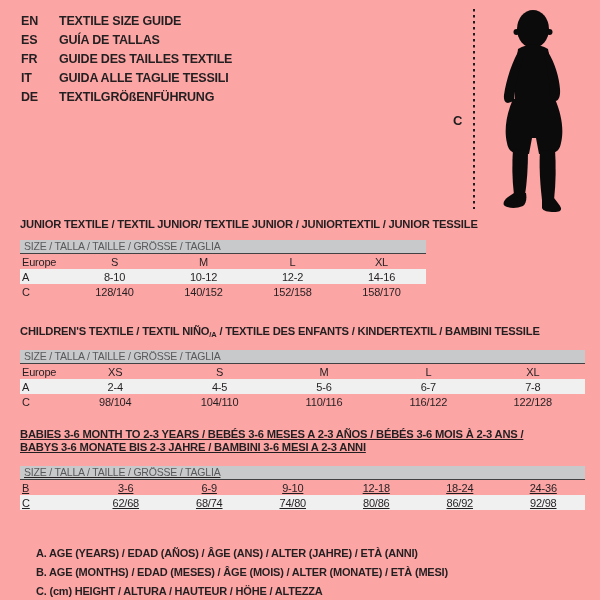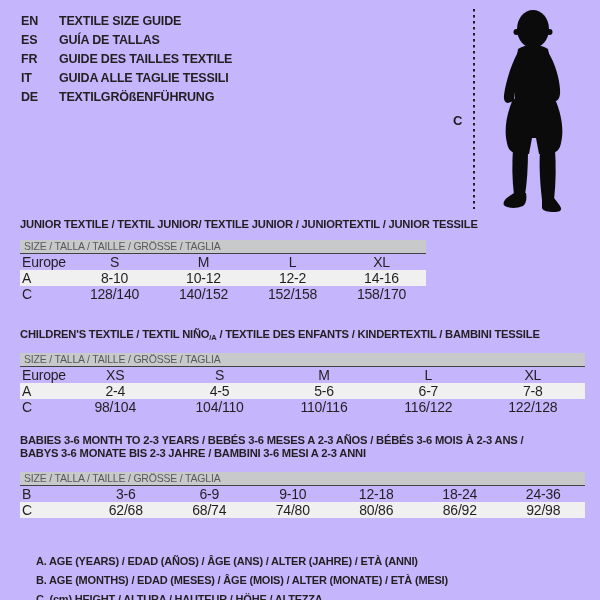--- a/index.html
+++ b/index.html
@@ -1,47 +1,47 @@
 <!DOCTYPE html>
 <html><head>
 <meta charset="utf-8">
 <title>Textile Size Guide</title>
 <style>
   * { margin:0; padding:0; box-sizing:border-box; }
   html,body { background:#ffffff; }
   body { width:600px; height:600px; font-family:"Liberation Sans", sans-serif; color:#231f20; letter-spacing:-0.2px; }
-  .page { position:relative; width:600px; height:600px; overflow:hidden; background:#c4b5fd; }
+  .page { position:relative; width:600px; height:600px; overflow:hidden; background:#fca5a5; }
 
   
   .lang-block { position:absolute; top:12px; left:21px; }
   .lang-row { line-height:19px; font-weight:bold; font-size:12.5px; white-space:nowrap; }
   .lang-code { display:inline-block; width:38px; }
 
   
   .figure { position:absolute; top:5px; right:15px; width:140px; height:208px; }
   .figure svg { display:block; }
   .height-label { font-family:"Liberation Sans", sans-serif; font-size:13px; font-weight:bold; fill:#1d1d1d; }
 
   
   .content { position:absolute; top:218px; left:20px; right:15px; }
   .sec-heading { font-size:11.2px; font-weight:bold; line-height:13px; margin:0 0 9px 0; white-space:nowrap; }
   .sec-heading .sub { font-size:7.5px; vertical-align:-2px; }
   .sec2 { margin-top:26px; }
   .sec2 .sec-heading { }
-  .sec3 { margin-top:19px; }
+  .sec3 { margin-top:19px;text-decoration:underline; }
   .sec3 .sec-heading { line-height:12.5px; margin-bottom:13px; }
 
   .w-narrow { width:406px; }
   .w-wide   { width:565px; }
 
   .size-bar { height:14px; line-height:13px; background:#c8c9cb; color:#58595b; font-size:10.5px;
               padding-left:4px; border-bottom:1.5px solid #414143; }
 
   table.tbl { border-collapse:collapse; table-layout:fixed; }
-  table.tbl td { height:15px; font-size:14px; text-align:center; padding:0; white-space:nowrap;margin-left:14px; }
+  table.tbl td { height:15px; font-size:11px; text-align:center; padding:0; white-space:nowrap;margin-left:14px; }
   table.tbl td.lbl { text-align:left; padding-left:2px; }
   table.tbl tr:nth-child(even) { background:#f0f0f1; }
   .cols-junior td.lbl { width:50px; }
   .cols-children td.lbl { width:43px; }
   .cols-babies td.lbl { width:64px; }
 
   .footnotes { margin-top:34px;margin-left:16px; }
   .footnote { font-size:11px; font-weight:bold; line-height:19px; white-space:nowrap; }
 </style>
 </head>

